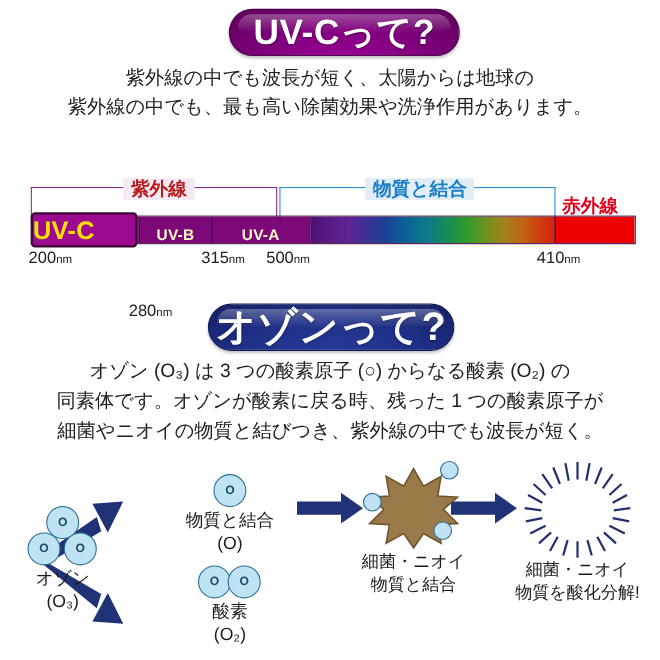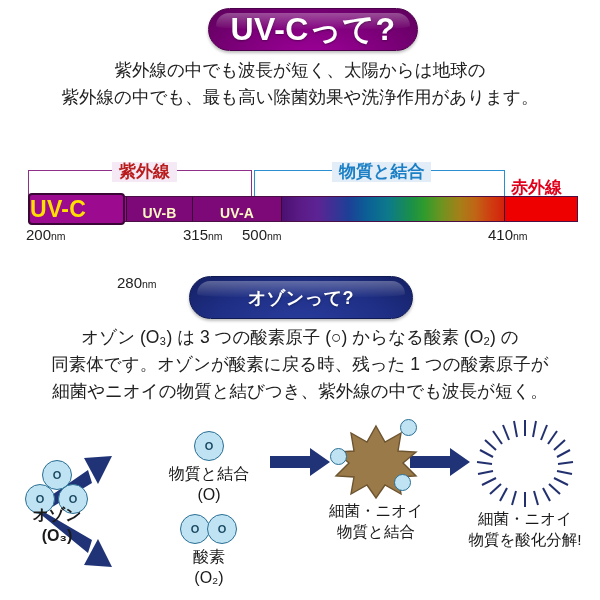--- a/index.html
+++ b/index.html
@@ -51,21 +51,21 @@
   #pill-uvc {
     left: 208px; top: 8px;
     width: 208px; height: 41px;
     font-size: 32px;
     background: radial-gradient(ellipse at 50% 120%, #a0009b 0%, #7c0079 55%, #5e005c 100%);
     border: 1px solid #4d004c;
   }
   #pill-ozone {
     left: 189px; top: 276px;
     width: 222px; height: 41px;
-    font-size: 18px;
+    font-size: 36px;
     background: radial-gradient(ellipse at 50% 120%, #2a3d9e 0%, #1f2f86 55%, #141f63 100%);
     border: 1px solid #101a52;
   }
 
   
   .para {
     position: absolute;
     width: 600px;
     text-align: center;
     font-size: 17.5px;
@@ -309,21 +309,21 @@
 
     <div class="atom" style="left:42px; top:48px; width:30px; height:30px;">
         <span class="sym">O</span>
       </div>
     <div class="atom" style="left:25px; top:72px; width:30px; height:30px;">
         <span class="sym">O</span>
       </div>
     <div class="atom" style="left:58px; top:72px; width:30px; height:30px;">
         <span class="sym">O</span>
       </div>
-    <div class="mol-caption" style="left:16px; top:92px; width:82px;font-weight:bold;">
+    <div class="mol-caption" style="left:16px; top:104px; width:82px;">
       <div>オゾン</div>
       <div>(O₃)</div>
     </div>
 
     <div class="atom" style="left:194px; top:19px; width:30px; height:30px;">
         <span class="sym">O</span>
       </div>
     <div class="mol-caption" style="left:164px; top:51px; width:90px;">
       <div>物質と結合</div>
       <div>(O)</div>

